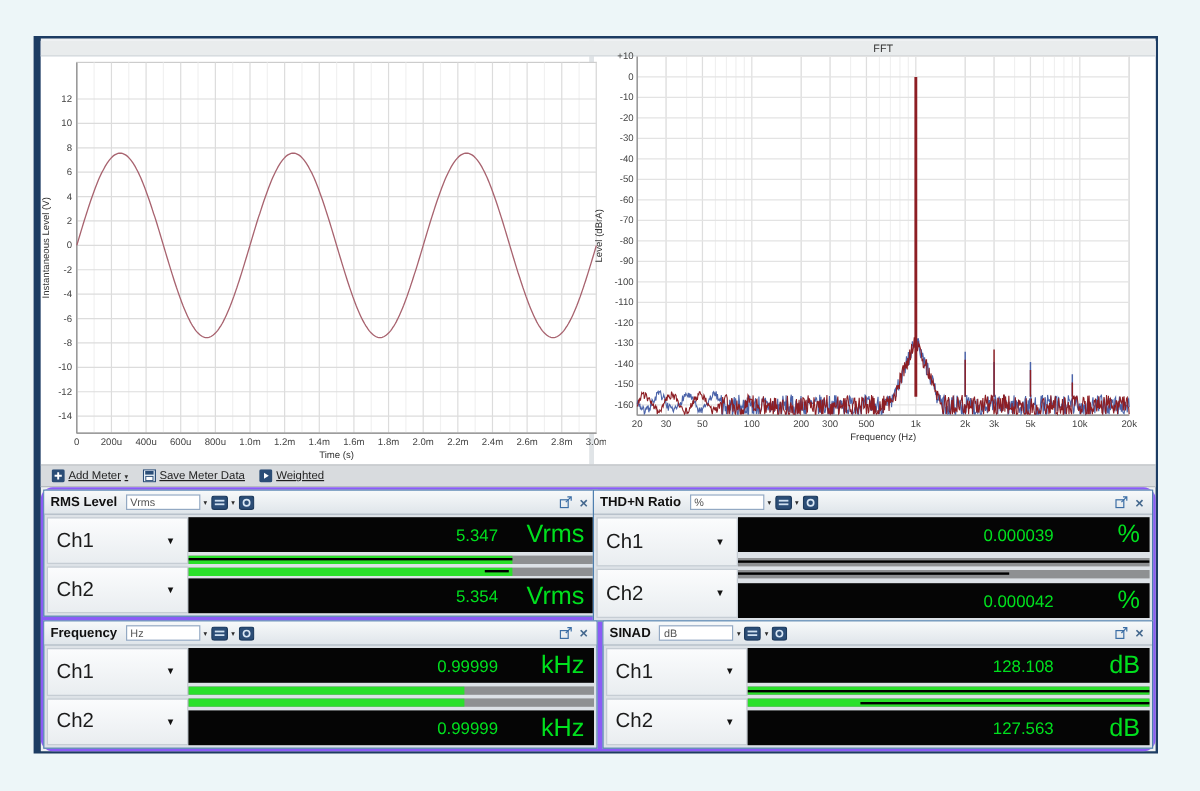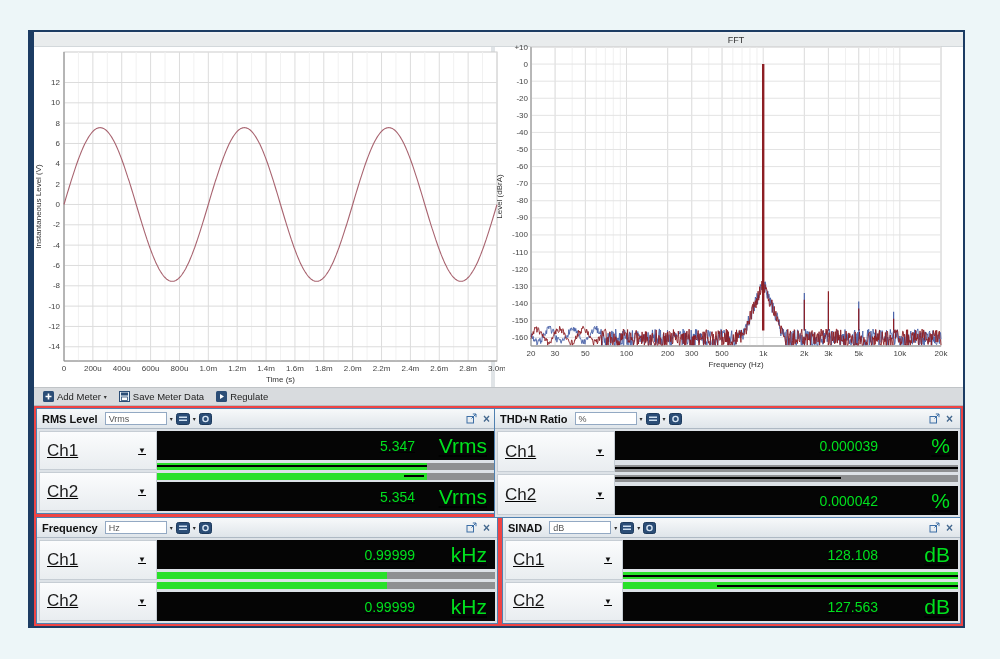--- a/index.html
+++ b/index.html
@@ -18,40 +18,40 @@
   svg{display:block;}
   svg text{font-family:"Liberation Sans",sans-serif;}
   .tick{font-size:8px;fill:#444;}
   .axlabel{font-size:8px;fill:#333;}
   .ptitle{font-size:9px;fill:#333;}
 
   
   .toolbar{position:absolute;left:0;top:355px;right:0;height:17px;background:#d8dbde;
     border-top:1px solid #c0c4c7;border-bottom:1px solid #b7bcc0;
     display:flex;align-items:center;gap:2px;padding-left:4px;font-size:9.5px;color:#1d1d1d;}
-  .tb-btn{display:flex;align-items:center;gap:3px;padding:0 5px;height:20px;cursor:default;}
+  .tb-btn{display:flex;align-items:center;gap:3px;padding:0 5px;height:20px;cursor:default;text-decoration:underline;}
   .tb-caret{font-size:6px;color:#333;}
 
   
-  .meters{position:absolute;left:0;top:374px;right:0;bottom:0;background:#ef4444;}
+  .meters{position:absolute;left:0;top:374px;right:0;bottom:0;background:#8b5cf6;border-radius:10px;}
   .meter{position:absolute;box-sizing:border-box;border:1px solid #4f80b0;background:#dde2e7;display:flex;flex-direction:column;}
   .mp0{left:2px;top:2px;width:462px;height:106px;}
   .mp1{left:460px;top:2px;right:2px;height:110px;}
   .mp2{left:2px;top:111px;width:462px;bottom:2px;}
   .mp3{left:468px;top:111px;right:2px;bottom:2px;}
   .m-head{height:19px;flex:0 0 19px;background:linear-gradient(#f7f9fa,#dfe5ea);
     border-bottom:1px solid #aeb9c4;display:flex;align-items:center;gap:3px;padding:0 5px;}
   .m-title{font-weight:bold;font-size:11px;color:#101010;margin-right:4px;white-space:nowrap;}
   .m-combo{background:#fff;border:1px solid #93a9c3;font-size:9px;color:#555;
     width:62px;height:13px;line-height:13px;padding:0 3px;box-sizing:border-box;white-space:nowrap;overflow:hidden;}
   .m-caret{font-size:6px;color:#2a2a2a;}
   .m-ic{display:flex;align-items:center;}
   .m-sp{flex:1;}
   .m-x{font-size:12px;font-weight:bold;color:#44688e;line-height:10px;padding:0 2px;}
-  .m-body{flex:1;display:flex;gap:0;padding:2px;text-decoration:underline;}
+  .m-body{flex:1;display:flex;gap:0;padding:2px;}
   .m-lcol{width:118px;flex:0 0 118px;display:flex;flex-direction:column;gap:2px;}
   .m-ch{flex:1;background:linear-gradient(#fbfcfd,#e9edf0);border:1px solid #c6cdd4;
     display:flex;align-items:center;justify-content:space-between;padding:0 10px 0 7px;
     font-size:17px;color:#1b1b1b;}
   .m-ch .ar{font-size:8px;color:#111;}
   .m-rcol{flex:1;display:flex;flex-direction:column;min-width:0;}
   .m-disp{height:29px;flex:0 0 29px;background:#050505;display:flex;align-items:center;
     justify-content:flex-end;padding-right:8px;}
   .m-val{color:#00e01e;font-size:14px;white-space:nowrap;}
   .m-unit{color:#00e01e;font-size:21px;min-width:72px;text-align:right;white-space:nowrap;}
@@ -290,21 +290,21 @@
           </span>
         <span>Save Meter Data</span>
       </div>
       <div class="tb-btn">
         <span class="m-ic">
             <svg width="11" height="11">
               <rect width="11" height="11" rx="1.5" fill="#2b4d76"></rect>
               <path d="M4 3 L8 5.5 L4 8 Z" fill="#fff"></path>
             </svg>
           </span>
-        <span>Regulate</span>
+        <span>Weighted</span>
       </div>
     </div>
 
     <div class="meters">
 
       <div class="meter mp0">
         <div class="m-head">
           <span class="m-title">RMS Level</span>
           <span class="m-combo"><span>Vrms</span></span>
           <span class="m-caret">▾</span>

